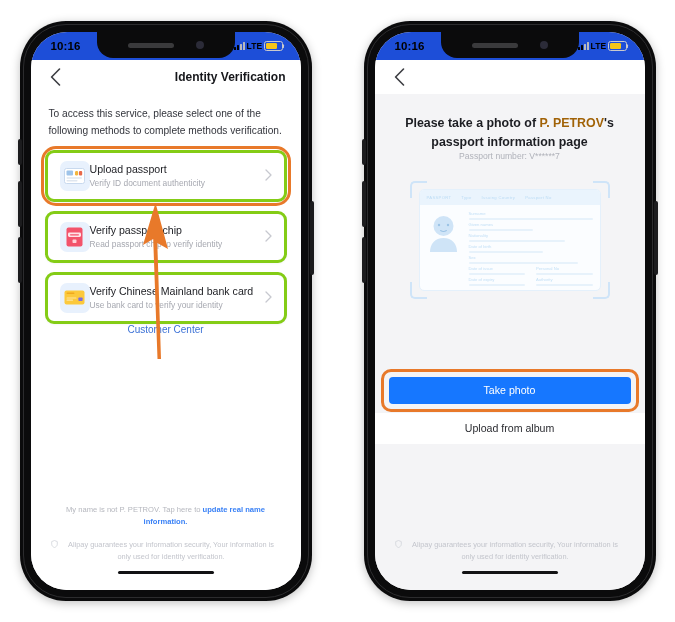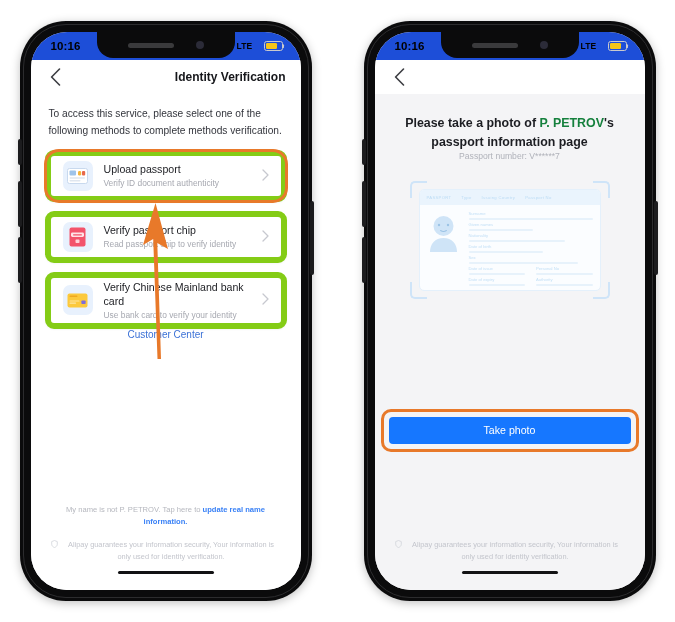--- a/index.html
+++ b/index.html
@@ -76,21 +76,21 @@
     position: relative;
     height: 28px;
     background: #1d4ed8;
     display: flex;
     align-items: center;
     justify-content: space-between;
     padding: 0 18px 0 20px;
     z-index: 11;
   }
   .clock { font-size: 11.5px; font-weight: bold; color: #000; letter-spacing: .1px; }
-  .status-right { display: flex; align-items: center; gap: 11px; }
+  .status-right { display: flex; align-items: center; gap: 1px; }
   .sig { display: flex; align-items: flex-end; gap: 1px; height: 8px; }
   .sig i { display:block; width: 2px; background: #000; border-radius: .5px; }
   .sig i:nth-child(1){ height:3px; }
   .sig i:nth-child(2){ height:5px; }
   .sig i:nth-child(3){ height:6.5px; background:#b9b9bd; }
   .sig i:nth-child(4){ height:8px;  background:#b9b9bd; }
   .lte { font-size: 8.5px; font-weight: bold; color: #000; letter-spacing: .2px; }
   .batt {
     position: relative; width: 19px; height: 9.5px;
     border: 1px solid #c9c9cd; border-radius: 2.6px; padding: 1px;
@@ -135,26 +135,25 @@
     padding: 12px 18px 4px 18px;
     font-size: 10.2px;
     line-height: 1.65;
     color: #33353c;
   }
   .method-list { padding: 6px 14px 0 14px; display: flex; flex-direction: column; gap: 9px; }
 
   .method {
     position: relative;
     background: #ffffff;
-    border: 6px solid #84cc16;
+    border: 3px solid #84cc16;
     border-radius: 9px;
     box-shadow: 0 1px 2px rgba(0,0,0,.035);
     display: flex;
     align-items: center;
-    gap: 11px;
     padding: 2px 12px;
     min-height: 52px;
     cursor: pointer;
   }
   .method.highlight { z-index: 3; }
   .method.highlight::before {
     content: "";
     position: absolute;
     left: -7px; right: -7px; top: -7px; bottom: -7px;
     border: 3.5px solid #e8792a;
@@ -221,21 +220,21 @@
   .prompt {
     padding: 20px 24px 0 24px;
     text-align: center;
   }
   .prompt-title {
     font-size: 12.4px;
     font-weight: bold;
     color: #1c1d22;
     line-height: 1.5;
   }
-  .prompt-title .name { color: #15803d; }
+  .prompt-title .name { color: #a16207; }
   .prompt-sub {
     font-size: 8.6px;
     color: #b0b2ba;
   }
 
   .passport-preview {
     margin: 20px auto 0 auto;
     position: relative;
     width: 200px;
     height: 118px;
@@ -564,20 +563,21 @@
               </div>
             </div>
 
           </div>
         </div>
 
         <div class="actions-b">
           <div class="take-photo-wrap">
             <div class="take-photo">Take photo</div>
           </div>
+          <div class="upload-album">Upload from album</div>
         </div>
 
         <div class="footer-b">
           <div class="guarantee">
             <span class="shield-icon">
               <svg width="7" height="8" viewBox="0 0 7 8">
                   <path d="M3.5.5 6.3 1.6v2.6c0 1.7-1.2 2.7-2.8 3.3C1.9 6.9.7 5.9.7 4.2V1.6z" fill="none" stroke="#d2d4da" stroke-width=".8"></path>
                 </svg>
             </span>
             <span>Alipay guarantees your information security, Your information is only used for identity verification.</span>

